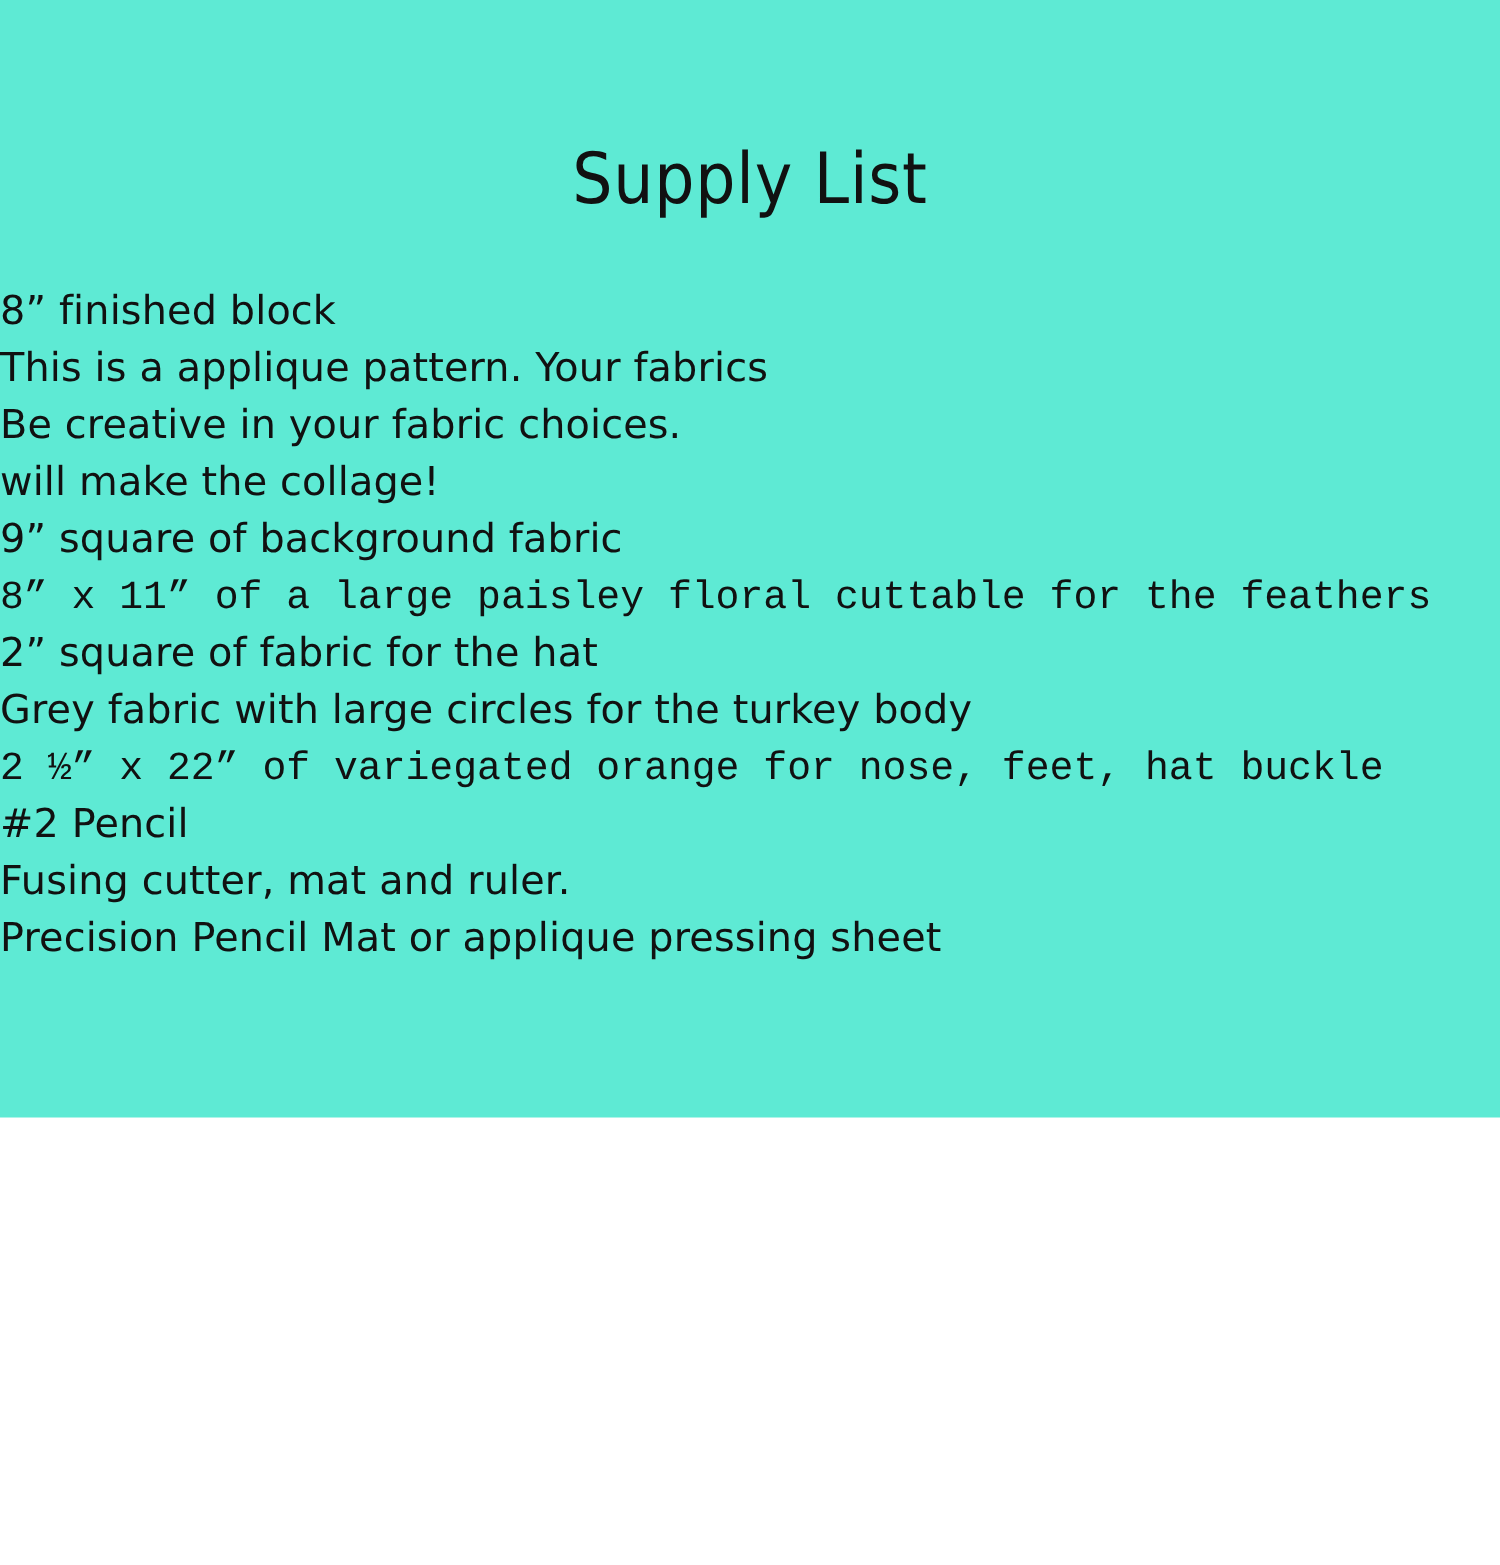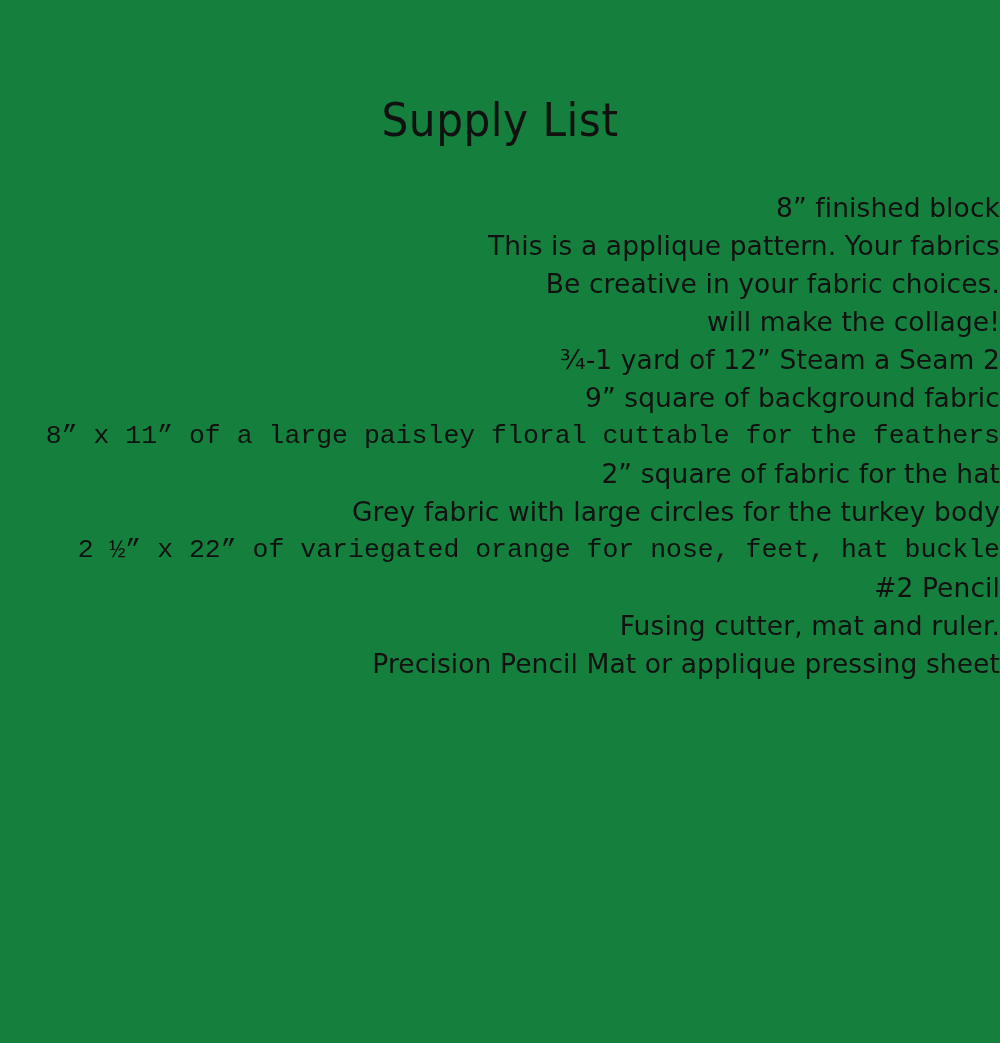--- a/index.html
+++ b/index.html
@@ -10,42 +10,42 @@
   body {
     width: 1000px;
     height: 1043px;
     font-family: "DejaVu Sans", sans-serif;
     color: #111111;
     -webkit-font-smoothing: antialiased;
   }
   .page {
     position: relative;
     width: 1000px;
-    height: 1043px;
-    background: #15803d;
+    height: 745px;
+    background: #5eead4;
     box-sizing: border-box;
     overflow: hidden;
   }
   .doc-title {
     text-align: center;
     font-size: 47px;
     line-height: 1.0;
     font-weight: 400;
     letter-spacing: 0.5px;
     margin: 0;
     padding-top: 96px;
     font-family: "DejaVu Sans", sans-serif;
     font-stretch: semi-condensed;
     color: #111111;
   }
   .supply-body {
     margin: 0;
     padding: 0;
     list-style: none;
-    text-align: right;
+    text-align: left;
     margin-top: 46px;
   }
   .supply-line {
     font-size: 26.5px;
     line-height: 38px;
     font-weight: 400;
     color: #111111;
     letter-spacing: 0.1px;
     white-space: pre-wrap;
   }
@@ -60,21 +60,20 @@
 
 <div class="page">
 
   <h1 class="doc-title">Supply List</h1>
 
   <div class="supply-body">
     <div class="supply-line">8” finished block</div>
     <div class="supply-line">This is a applique pattern. Your fabrics</div>
     <div class="supply-line">Be creative in your fabric choices.</div>
     <div class="supply-line">will make the collage!</div>
-    <div class="supply-line">¾-1 yard of 12” Steam a Seam 2</div>
     <div class="supply-line">9” square of background fabric</div>
     <div class="supply-line wide">8” x 11” of a large paisley floral cuttable for the feathers</div>
     <div class="supply-line">2” square of fabric for the hat</div>
     <div class="supply-line">Grey fabric with large circles for the turkey body</div>
     <div class="supply-line wide">2 ½” x 22” of variegated orange for nose, feet, hat buckle</div>
     <div class="supply-line">#2 Pencil</div>
     <div class="supply-line">Fusing cutter, mat and ruler.</div>
     <div class="supply-line">Precision Pencil Mat or applique pressing sheet</div>
   </div>
 

